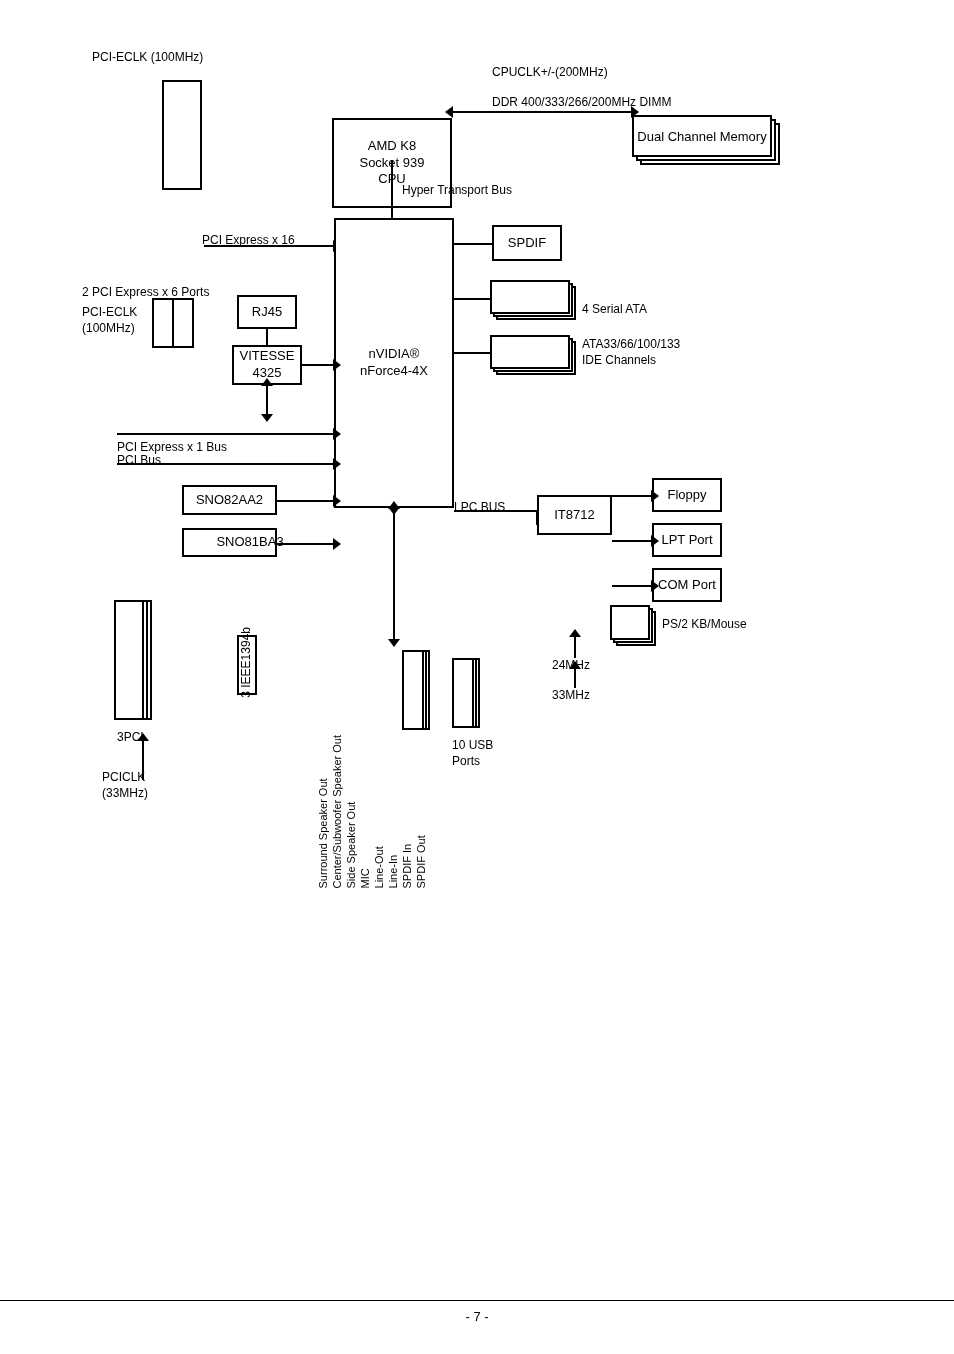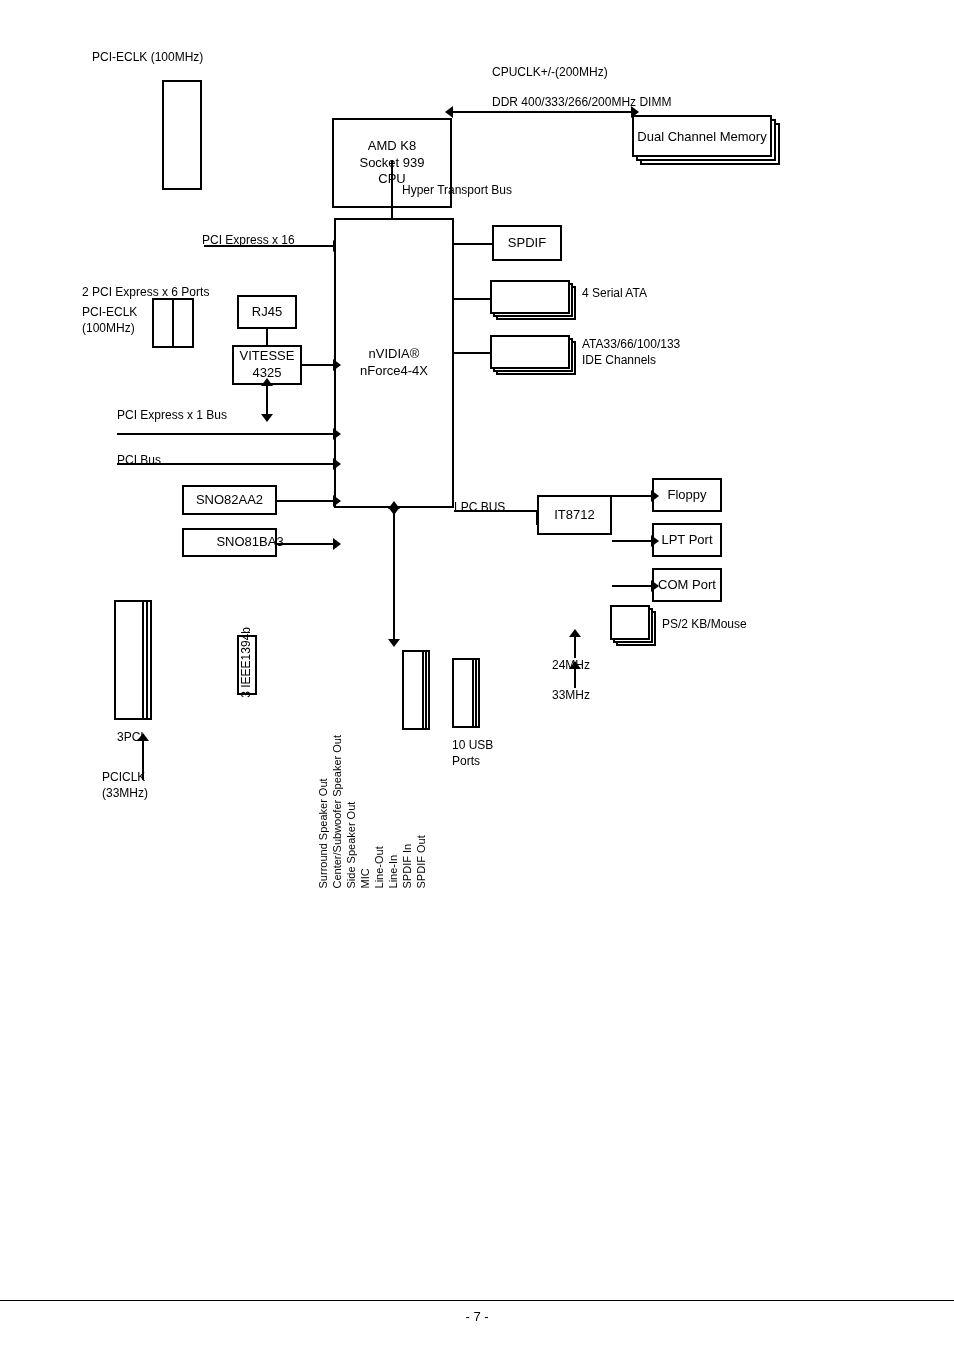--- a/index.html
+++ b/index.html
@@ -243,21 +243,21 @@
       <span>SPDIF</span>
     </div>
 
     <div class="line-h" style="left:392px; top:203px; width:38px;"></div>
 
     <div class="stacked" style="left:428px; top:240px;">
       <div class="page-back2" style="left:6px; top:6px; width:80px; height:34px;"></div>
       <div class="page-back1" style="left:3px; top:3px; width:80px; height:34px;"></div>
       <div class="page-front" style="left:0; top:0; width:80px; height:34px;"></div>
     </div>
-    <div class="label" style="left:520px; top:246px;">
+    <div class="label" style="left:520px; top:262px;">
       <span>4 Serial ATA</span>
     </div>
     <div class="line-h" style="left:392px; top:258px; width:36px;"></div>
 
     <div class="stacked" style="left:428px; top:295px;">
       <div class="page-back2" style="left:6px; top:6px; width:80px; height:34px;"></div>
       <div class="page-back1" style="left:3px; top:3px; width:80px; height:34px;"></div>
       <div class="page-front" style="left:0; top:0; width:80px; height:34px;"></div>
     </div>
     <div class="label" style="left:520px; top:297px;">
@@ -286,21 +286,21 @@
       <span style="white-space:pre-line;">VITESSE
 4325</span>
     </div>
 
     <div class="line-v" style="left:204px; top:289px; height:16px;"></div>
 
     <div class="arrow-right" style="left:240px; top:324px; width:32px;"></div>
 
     <div class="arrow-both-v" style="left:204px; top:345px; height:30px;"></div>
 
-    <div class="label" style="left:55px; top:368px;">
+    <div class="label" style="left:55px; top:400px;">
       <span>PCI Express x 1 Bus</span>
     </div>
     <div class="arrow-right" style="left:55px; top:393px; width:217px;"></div>
 
     <div class="label" style="left:55px; top:413px;">
       <span>PCI Bus</span>
     </div>
     <div class="arrow-right" style="left:55px; top:423px; width:217px;"></div>
 
     <div class="label" style="left:392px; top:460px;">

